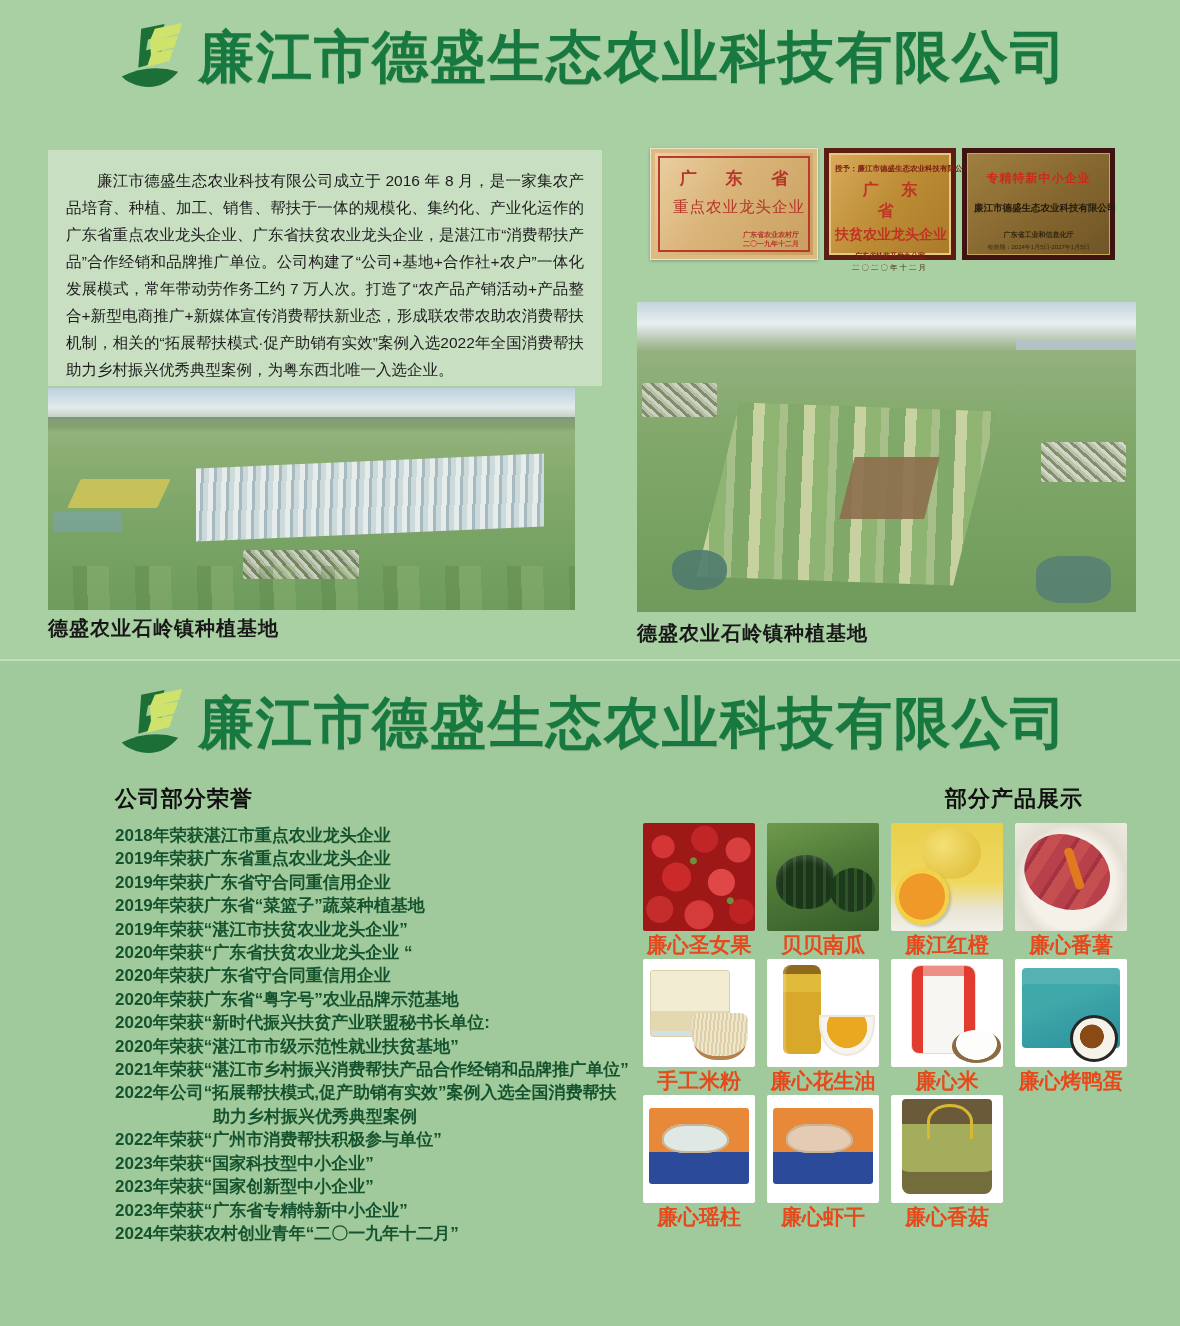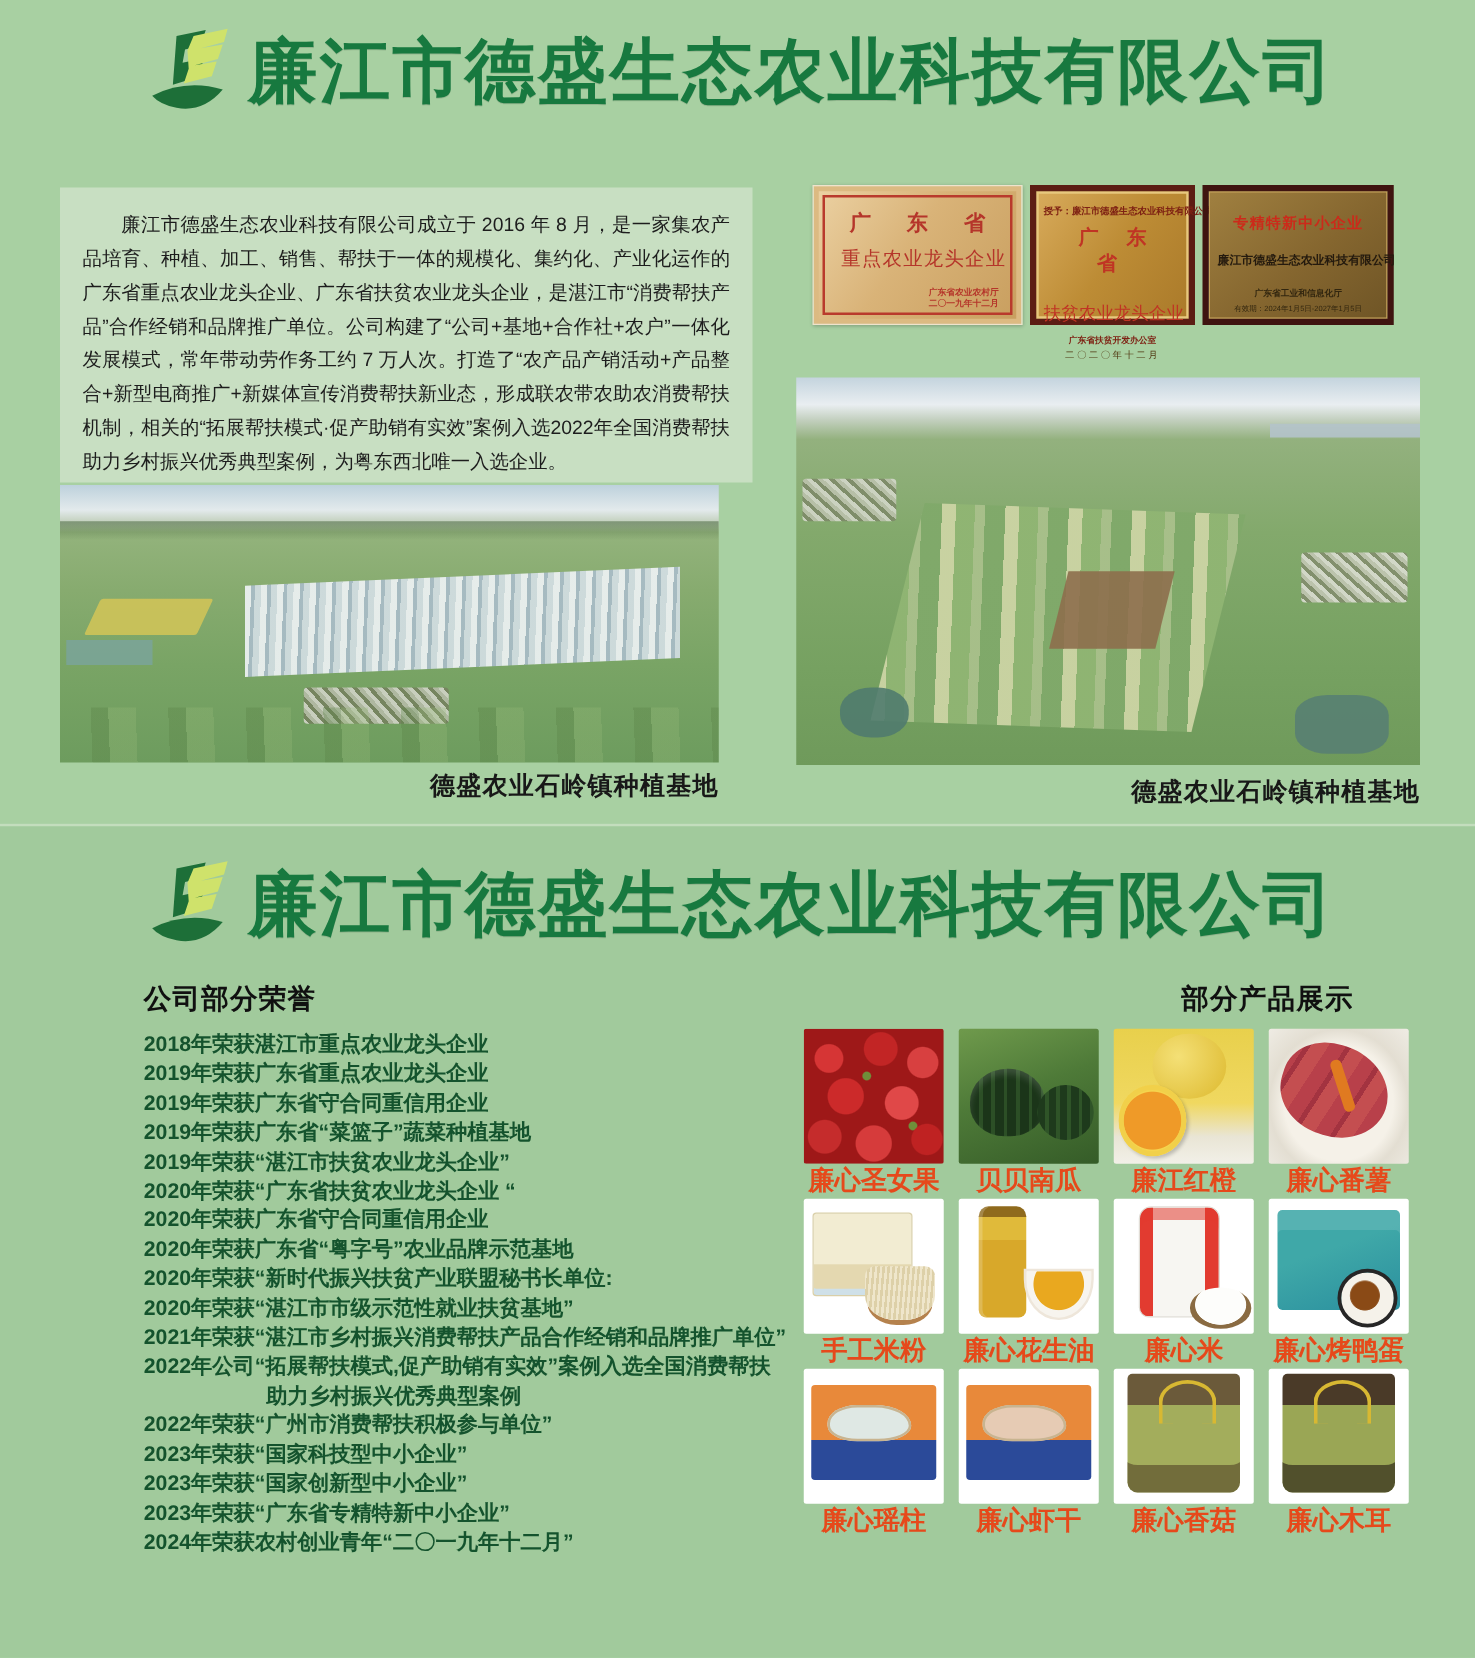--- a/index.html
+++ b/index.html
@@ -29,21 +29,21 @@
   .plaque1{width:168px;background:linear-gradient(125deg,#ecd2a4 0%,#d9b378 45%,#c89e5e 100%);
            border:1px solid #efe3cc;box-shadow:inset 0 0 0 4px #dcba82,0 1px 3px rgba(0,0,0,.25);padding:10px 12px;}
   .pq1-frame{position:absolute;inset:7px;border:2px solid #b93a2c;pointer-events:none;}
   .pq1-line1{margin-top:8px;text-align:center;color:#b5352a;font-weight:700;font-size:17px;letter-spacing:12px;text-indent:12px;}
   .pq1-line2{text-align:right;color:#b5352a;font-weight:400;font-size:15.5px;margin-top:7px;letter-spacing:1px;white-space:nowrap;}
   .pq1-issuer{position:absolute;right:18px;bottom:11px;text-align:center;color:#b5352a;font-size:7px;line-height:9px;font-weight:700;}
   .plaque2{width:132px;border:5px solid #5c1d14;background:linear-gradient(125deg,#d8ab5c 0%,#bd8c35 50%,#aa7a2a 100%);
            box-shadow:inset 0 0 0 2px #e8c87e;padding:8px 6px;text-align:center;}
   .pq2-award{font-size:7.5px;color:#7e2113;font-weight:700;margin-top:3px;white-space:nowrap;}
   .pq2-line1{font-size:16px;font-weight:800;color:#c03424;letter-spacing:9px;text-indent:9px;margin-top:6px;}
-  .pq2-line2{font-size:14px;font-weight:400;color:#c03424;margin-top:20px;white-space:nowrap;}
+  .pq2-line2{font-size:14px;font-weight:700;color:#c03424;margin-top:4px;white-space:nowrap;}
   .pq2-issuer{font-size:7px;color:#7e2113;font-weight:700;margin-top:7px;}
   .pq2-date{font-size:7.5px;color:#4e340e;margin-top:2px;letter-spacing:2px;}
   .plaque3{width:153px;border:5px solid #3f1410;background:linear-gradient(140deg,#a08040 0%,#85662f 55%,#6f5526 100%);
            box-shadow:inset 0 0 0 1px #c9a55c;padding:10px 7px;text-align:center;}
   .pq3-title{font-size:12px;font-weight:800;color:#cc2a1a;letter-spacing:1px;margin-top:7px;}
   .pq3-company{font-size:9.5px;font-weight:800;color:#241a0e;margin-top:15px;white-space:nowrap;}
   .pq3-issuer{font-size:7px;color:#32260f;margin-top:15px;font-weight:700;}
   .pq3-validity{font-size:6px;color:#32260f;margin-top:3px;}
 
   
@@ -66,21 +66,21 @@
   .pr-parcels{left:16%;top:34%;width:52%;height:56%;transform:skewX(-14deg) skewY(2deg);opacity:.95;
     background:repeating-linear-gradient(78deg,#ccd4a4 0 11px,#90b573 11px 26px,#a9c08b 26px 34px,#80a96a 34px 50px);}
   .pr-brown{left:42%;top:50%;width:17%;height:20%;background:#8d6e4d;transform:skewX(-14deg);opacity:.9;}
   .pr-village-l{left:1%;top:26%;width:15%;height:11%;opacity:.8;border-radius:3px;
     background:repeating-linear-gradient(42deg,#dcdcd4 0 3px,#7d8668 3px 6px,#c2c4b4 6px 9px);}
   .pr-village-r{right:2%;top:45%;width:17%;height:13%;opacity:.85;border-radius:3px;
     background:repeating-linear-gradient(42deg,#e0e0d8 0 3px,#838c6e 3px 6px,#c6c8b8 6px 9px);}
   .pr-pond1{left:7%;bottom:7%;width:11%;height:13%;background:#507b6e;border-radius:45%;opacity:.9;}
   .pr-pond2{right:5%;bottom:3%;width:15%;height:15%;background:#587f72;border-radius:35%;opacity:.9;}
 
-  .caption{position:absolute;font-size:20px;font-weight:600;color:#181818;text-align:right;letter-spacing:1px;}
+  .caption{position:absolute;font-size:20px;font-weight:600;color:#181818;text-align:left;letter-spacing:1px;}
   .caption-left{left:48px;width:527px;top:615px;}
   .caption-right{left:637px;width:499px;top:620px;}
 
   
   .col-title{position:absolute;font-size:22px;font-weight:800;color:#101010;letter-spacing:1px;}
   #honors-title{left:115px;top:784px;}
   #products-title{left:945px;top:784px;}
 
   
   #honors-list{position:absolute;left:115px;top:824px;width:530px;}
@@ -290,18 +290,14 @@
         <div class="product-label">廉心瑶柱</div>
       </div>
       <div class="product">
         <div class="product-img p10"></div>
         <div class="product-label">廉心虾干</div>
       </div>
       <div class="product">
         <div class="product-img p11"></div>
         <div class="product-label">廉心香菇</div>
       </div>
-      <div class="product">
-        <div class="product-img p12"></div>
-        <div class="product-label">廉心木耳</div>
-      </div>
     </div>
 </div>
 
 </body></html>

